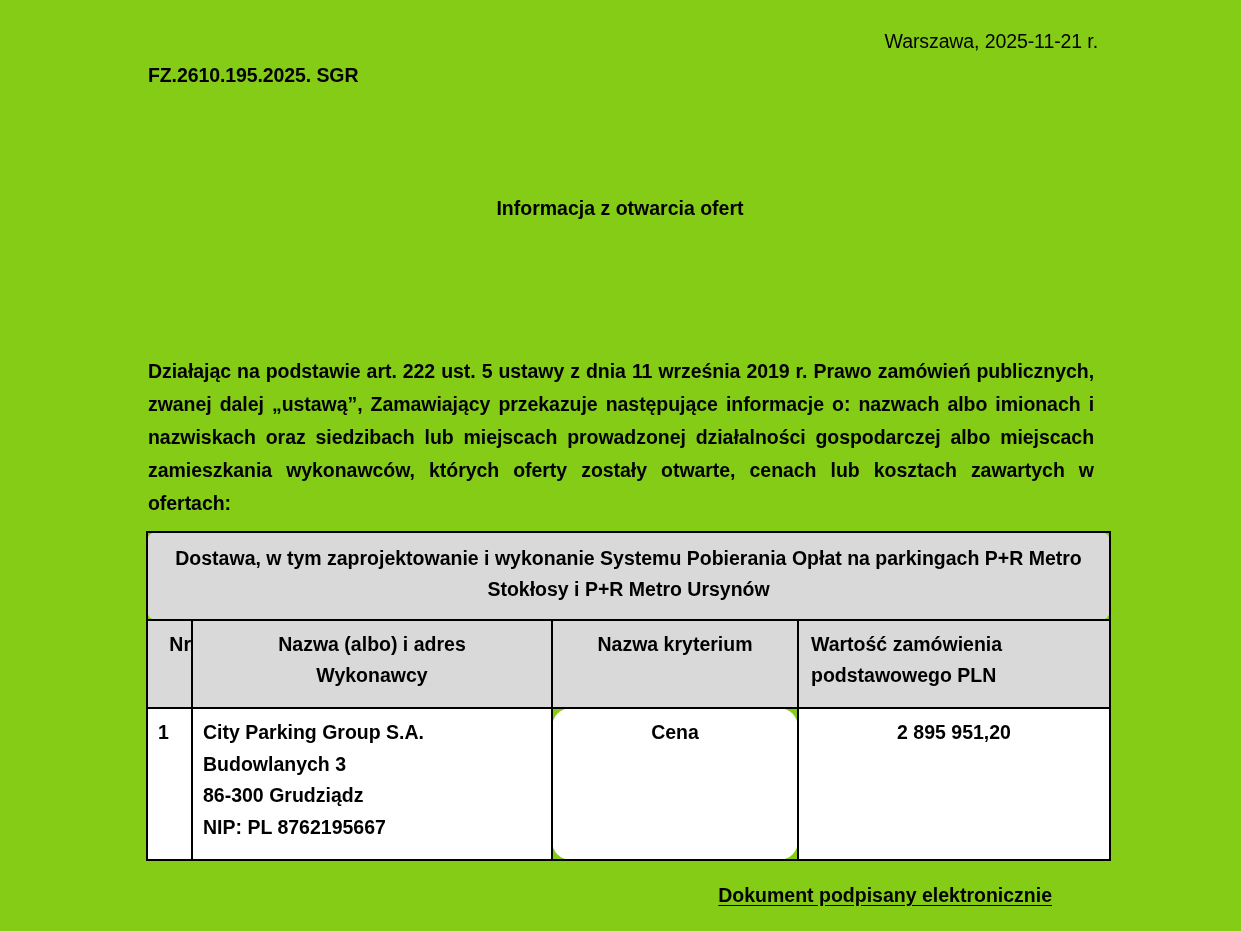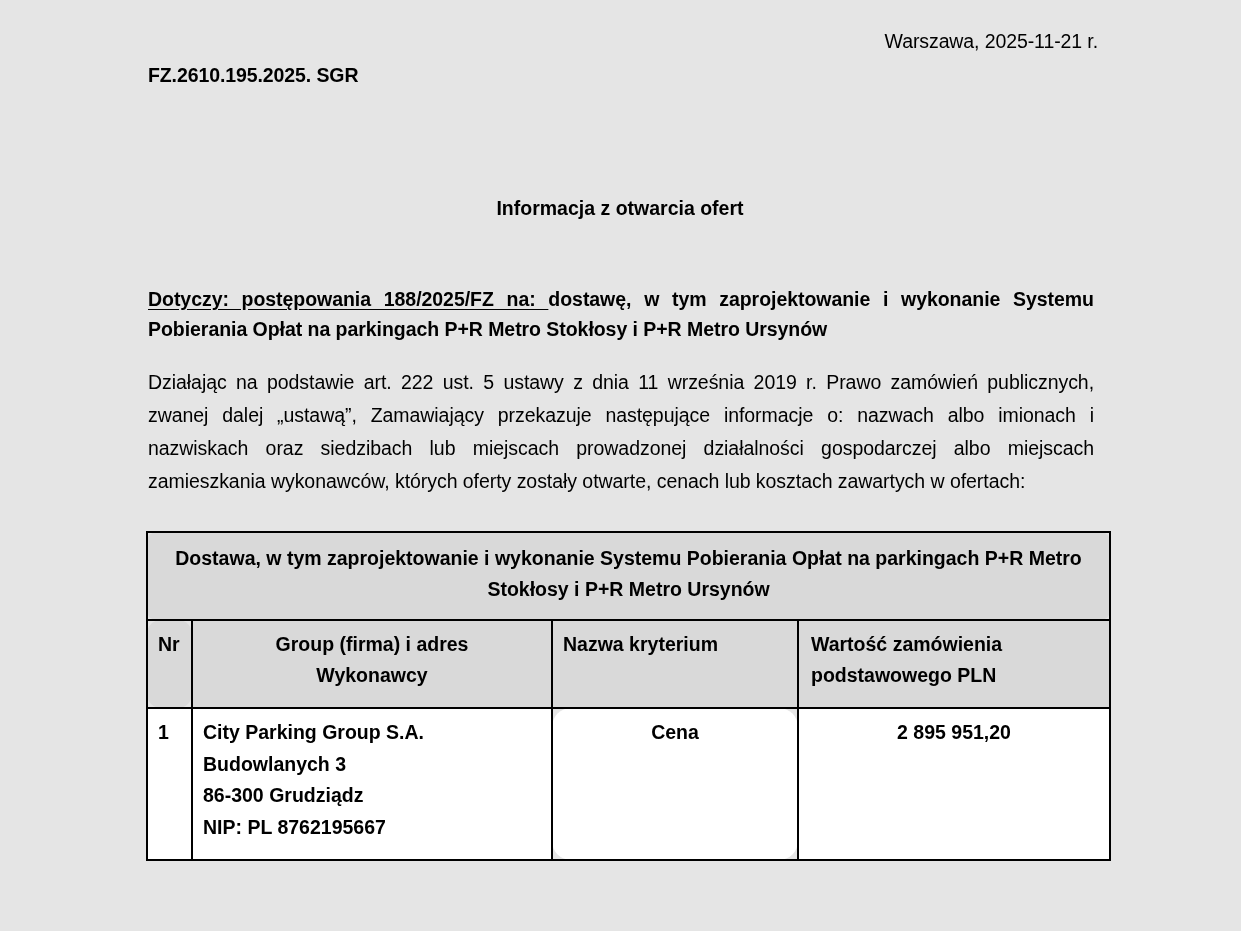--- a/index.html
+++ b/index.html
@@ -12,21 +12,21 @@
     height: 931px;
     font-family: "Liberation Sans", sans-serif;
     color: #000000;
     position: relative;
     overflow: hidden;
   }
   .page {
     position: relative;
     width: 1241px;
     height: 931px;
-    background: #e5e5e5;
+    background: #84cc16;
   }
 
   
   .date-line {
     position: absolute;
     left: 0;
     top: 30px;
     width: 1098px;
     text-align: right;
     font-size: 19.5px;
@@ -71,24 +71,24 @@
     text-underline-offset: 3px;
   }
   .subject-rest {
     font-weight: 700;
   }
 
   
   .body-par {
     position: absolute;
     left: 148px;
-    top: 366px;
+    top: 355px;
     width: 946px;
     font-size: 19.5px;
-    font-weight: 400;
+    font-weight: 700;
     text-align: justify;
     text-align-last: left;
     line-height: 33px;
     letter-spacing: -0.05px;
   }
 
   
   .offers-table {
     position: absolute;
     left: 146px;
@@ -111,29 +111,29 @@
     line-height: 31px;
     border-radius: 9px;
   }
   .col-hdr {
     background: #d9d9d9;
     font-weight: 700;
     line-height: 31px;
     height: 78px;
   }
   .col-hdr.c-nr {
-    text-align: left;
+    text-align: right;
     padding: 8px 0 0 10px !important;
-    border-radius: 14px;
   }
   .col-hdr.c-name {
     text-align: center;
     padding: 8px 10px 0 10px !important;
   }
   .col-hdr.c-crit {
+    text-align: center;
     padding: 8px 10px 0 10px !important;
     margin-top: 32px;
   }
   .col-hdr.c-val {
     text-align: left;
     padding: 8px 10px 0 12px !important;
   }
   .data-cell {
     background: #ffffff;
     line-height: 31.5px;
@@ -181,39 +181,38 @@
 <body>
 
 <div class="page">
 
   <div class="date-line">Warszawa, 2025-11-21 r.</div>
 
   <div class="ref-line">FZ.2610.195.2025. SGR</div>
 
   <div class="doc-title">Informacja z otwarcia ofert</div>
 
-  <div class="subject"><span class="underlined"> Dotyczy: postępowania 188/2025/FZ na: </span><span class="subject-rest">dostawę, w tym zaprojektowanie i wykonanie Systemu Pobierania Opłat na parkingach P+R Metro Stokłosy i P+R Metro Ursynów</span></div>
 
   <div class="body-par">Działając na podstawie art. 222 ust. 5 ustawy z dnia 11 września 2019 r. Prawo zamówień publicznych, zwanej dalej „ustawą”, Zamawiający przekazuje następujące informacje o: nazwach albo imionach i nazwiskach oraz siedzibach lub miejscach prowadzonej działalności gospodarczej albo miejscach zamieszkania wykonawców, których oferty zostały otwarte, cenach lub kosztach zawartych w ofertach:</div>
 
   <table class="offers-table">
     <colgroup>
       <col style="width:45px">
       <col style="width:360px">
       <col style="width:246px">
       <col style="width:312px">
     </colgroup>
     <tbody>
       <tr>
         <td class="hdr-cell" colspan="4">Dostawa, w tym zaprojektowanie i wykonanie Systemu Pobierania Opłat na parkingach P+R Metro Stokłosy i P+R Metro Ursynów</td>
       </tr>
       <tr>
         <td class="col-hdr c-nr">Nr</td>
         <td class="col-hdr c-name">
-          <span class="addr-line">Group (firma) i adres</span>
+          <span class="addr-line">Nazwa (albo) i adres</span>
           <span class="addr-line">Wykonawcy</span>
         </td>
         <td class="col-hdr c-crit">Nazwa kryterium</td>
         <td class="col-hdr c-val">
           <span class="addr-line">Wartość zamówienia</span>
           <span class="addr-line">podstawowego PLN</span>
         </td>
       </tr>
       <tr>
         <td class="data-cell d-nr">1</td>
@@ -222,14 +221,15 @@
           <span class="addr-line">Budowlanych 3</span>
           <span class="addr-line">86-300 Grudziądz</span>
           <span class="addr-line">NIP: PL 8762195667</span>
         </td>
         <td class="data-cell d-crit">Cena</td>
         <td class="data-cell d-val">2 895 951,20</td>
       </tr>
     </tbody>
   </table>
 
+  <div class="footer-sign"><span>Dokument podpisany elektronicznie</span></div>
 
 </div>
 
 </body></html>

